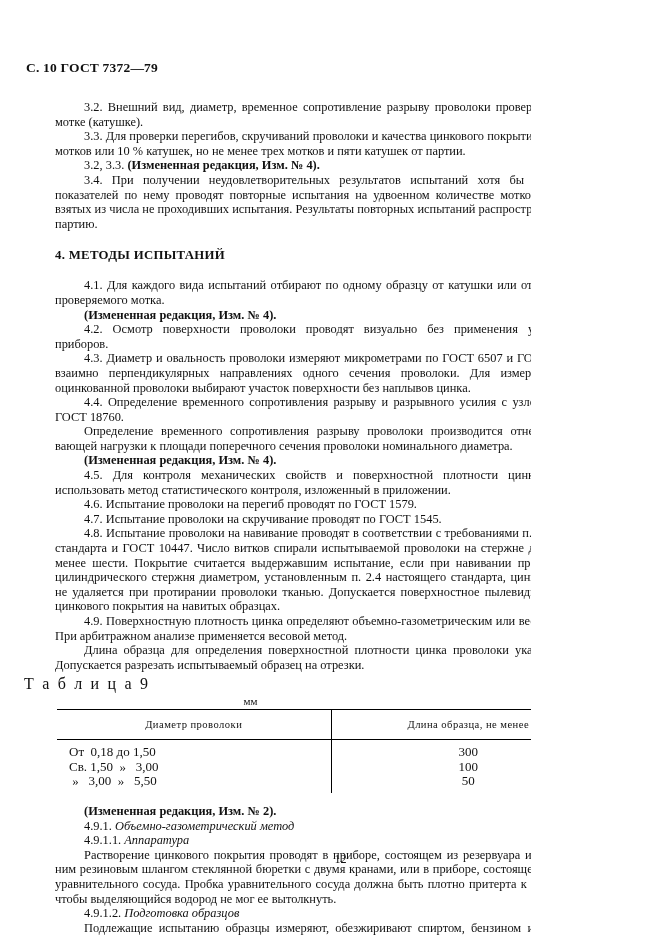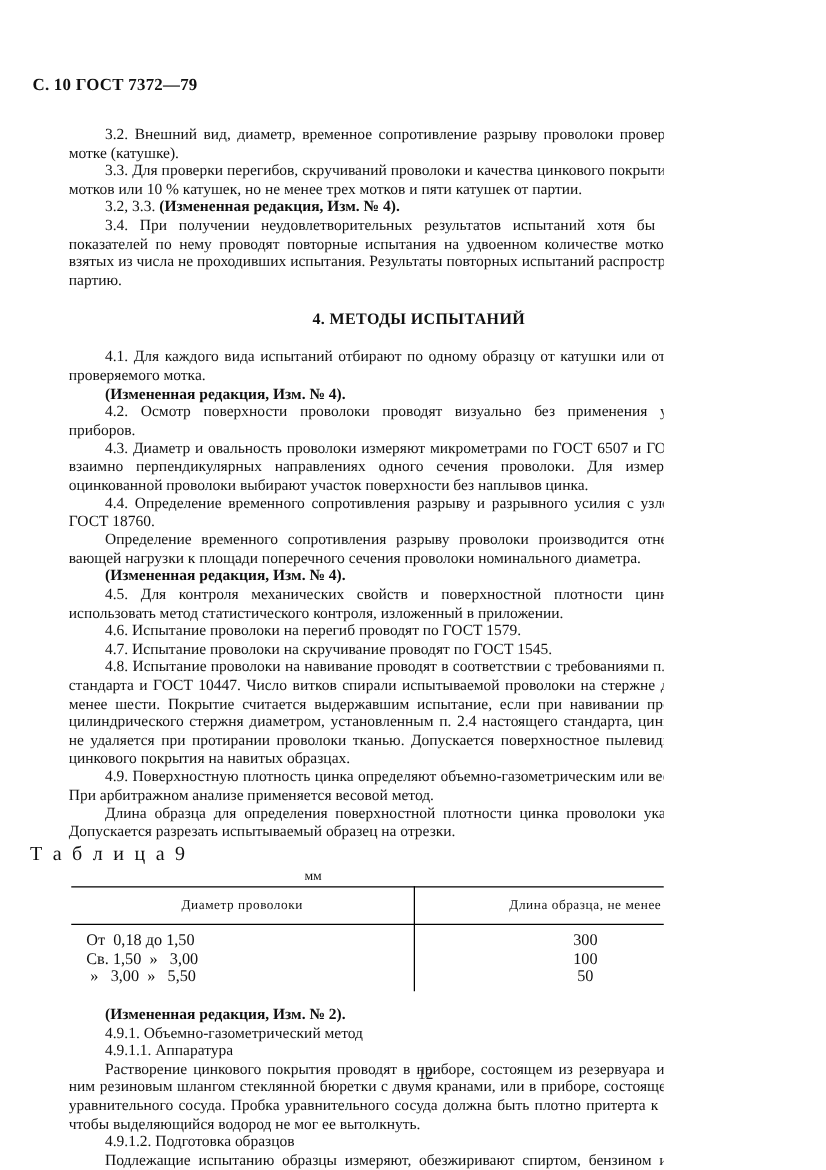--- a/index.html
+++ b/index.html
@@ -45,27 +45,27 @@
     line-height: 14.6px;
     text-align: justify;
     text-indent: 29px;
     hyphens: manual;
   }
   p.para.bold {
     font-weight: bold;
     text-indent: 29px;
   }
   .section-title {
-    text-align: center;
     font-weight: bold;
     font-size: 12.8px;
     margin: 17px 0 15px 0;
     letter-spacing: 0.3px;
   }
   .ital {
+    font-style: italic;
   }
   .tbl-caption {
     text-align: left;
     font-size: 16px;
     letter-spacing: 2.2px;
     margin: 3px 0 2px 0;
     padding-right: 7px;
   }
   .tbl-units {
     text-align: center;

